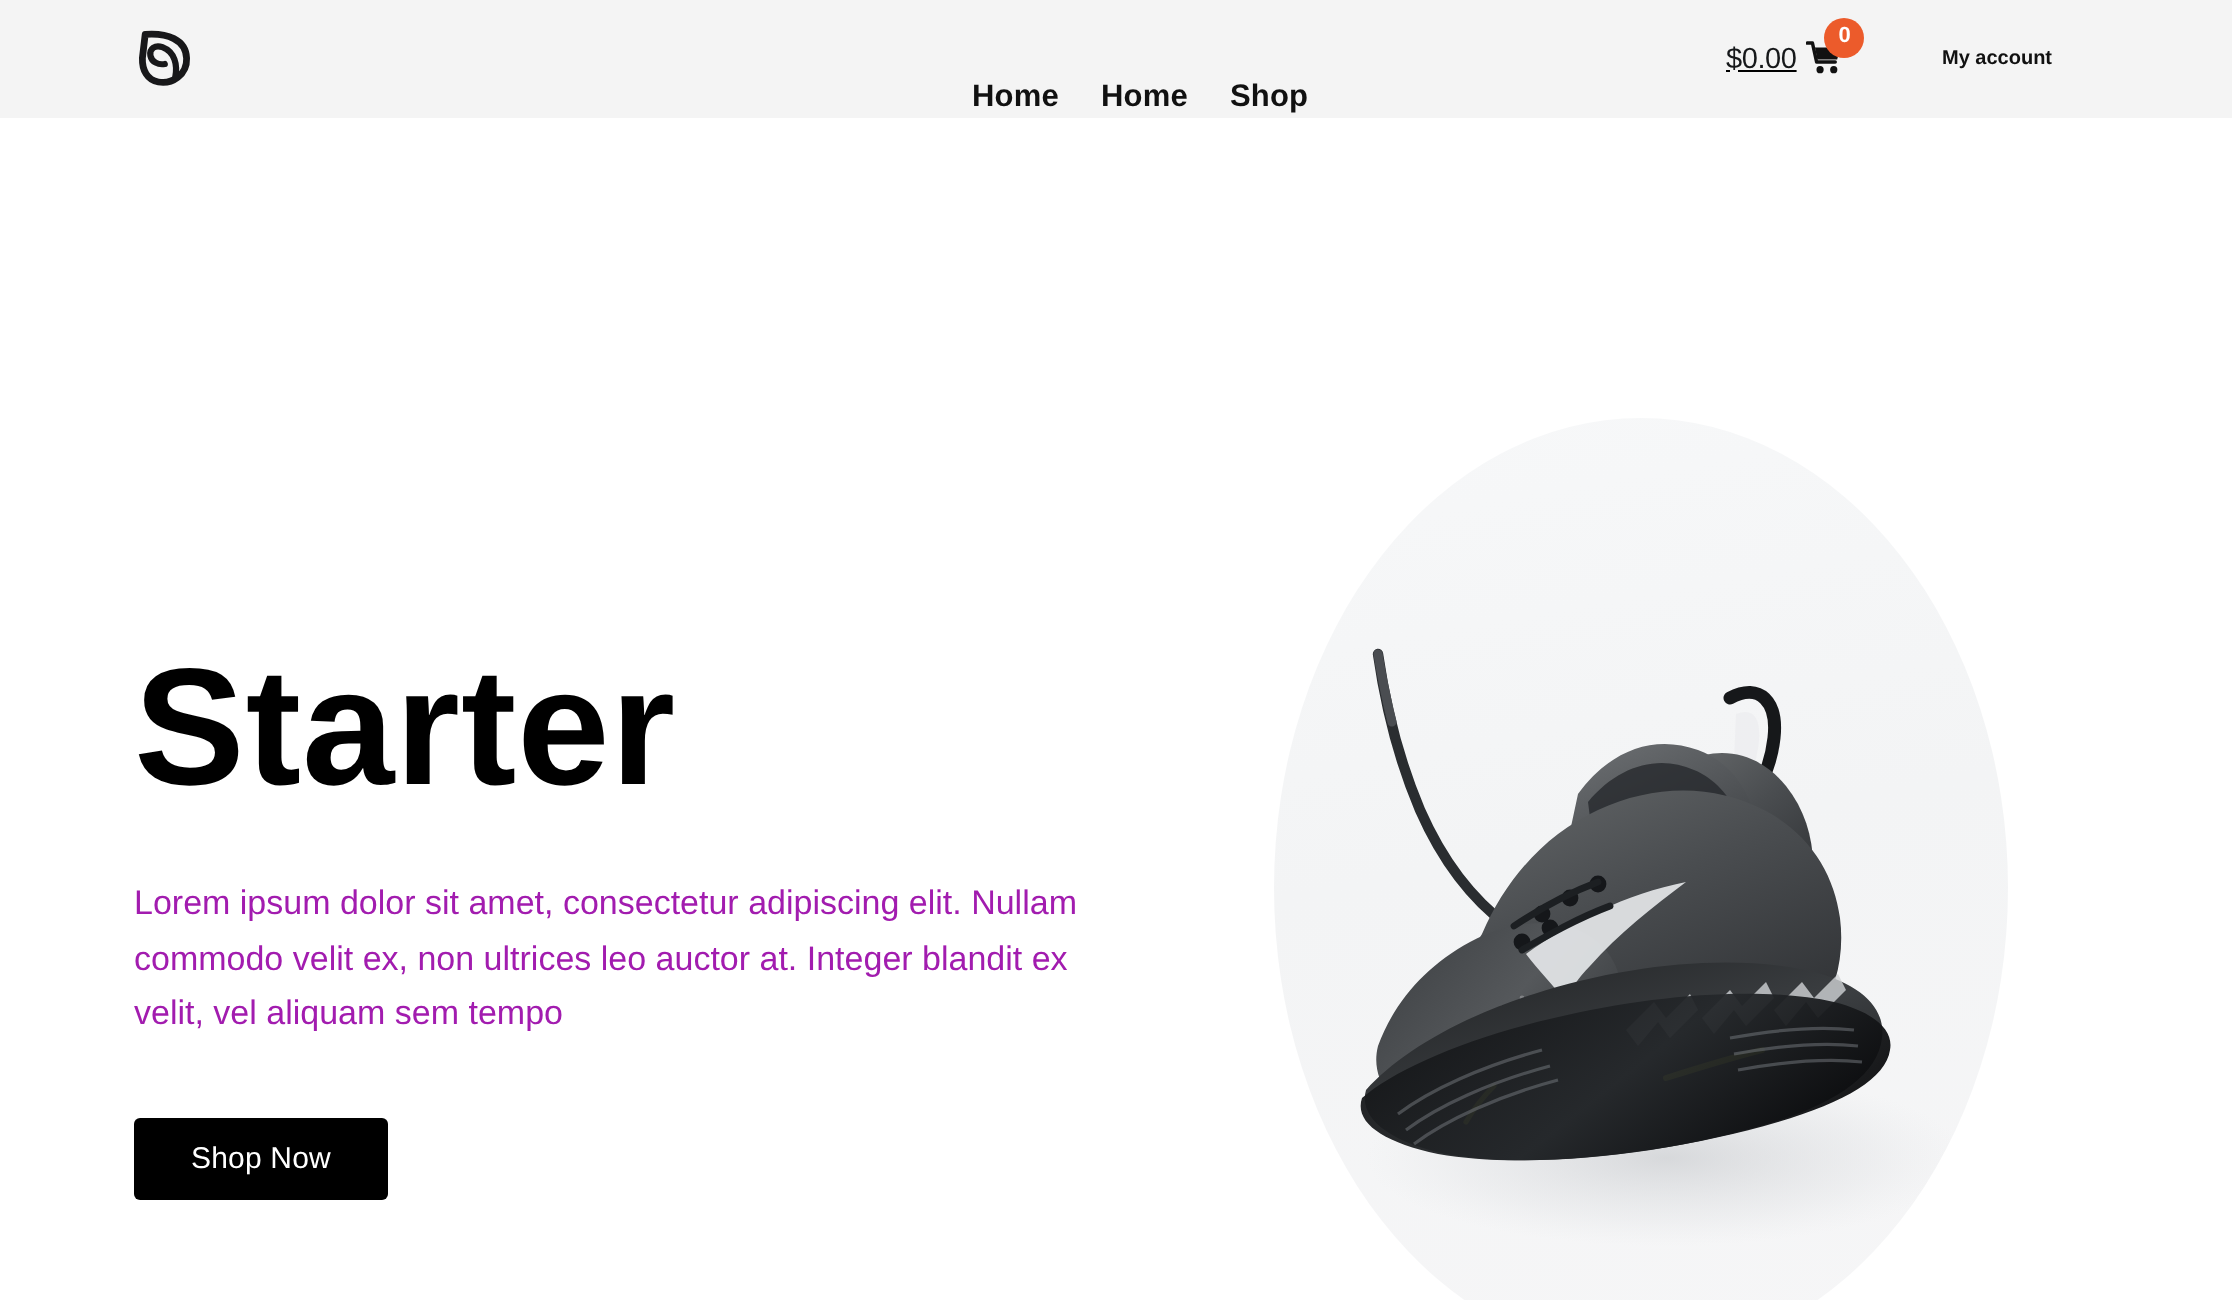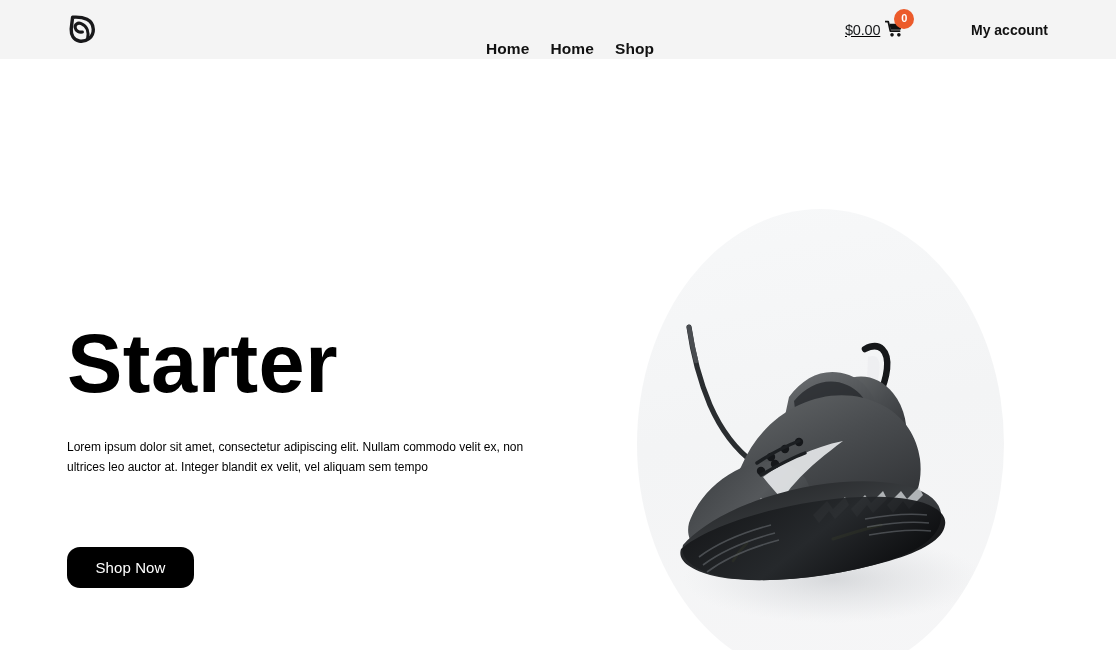--- a/index.html
+++ b/index.html
@@ -47,21 +47,21 @@
     color: #111111;
     text-decoration: none;
     letter-spacing: 0.1px;
     white-space: nowrap;
     cursor: pointer;
     margin-top: 39px;
   }
 
   .cart-area {
     position: absolute;
-    left: 845px;
+    left: 863px;
     top: 0;
     height: 59px;
     display: flex;
     align-items: center;
     gap: 4px;
     cursor: pointer;
     text-decoration: underline;
   }
 
   .cart-amount {
@@ -99,21 +99,21 @@
     line-height: 1;
   }
 
   .account-link {
     position: absolute;
     left: 971px;
     top: 0;
     height: 59px;
     display: flex;
     align-items: center;
-    font-size: 14px;
+    font-size: 10px;
     font-weight: bold;
     color: #111111;
     text-decoration: none;
     white-space: nowrap;
     cursor: pointer;
   }
 
   
   .hero {
     position: relative;
@@ -132,38 +132,38 @@
   .hero-title {
     font-size: 83px;
     font-weight: bold;
     line-height: 0.98;
     color: #000000;
     letter-spacing: 0.5px;
     margin: 16px 0 34px 0;
   }
 
   .hero-text {
-    font-size: 12px;
+    font-size: 17px;
     line-height: 1.62;
-    color: #000000;
+    color: #a21caf;
     width: 482px;
-    margin: 0 0 70px 0;
+    margin: 0 0 38px 0;
   }
 
   .shop-now-button {
     display: inline-flex;
     align-items: center;
     justify-content: center;
     width: 127px;
     height: 41px;
     background: #000000;
     color: #ffffff;
     font-size: 15px;
     border: none;
-    border-radius: 13px;
+    border-radius: 3px;
     font-family: "Liberation Sans", sans-serif;
     cursor: pointer;
     letter-spacing: 0.1px;
   }
 
   
   .hero-media {
     position: absolute;
     left: 637px;
     top: 150px;

